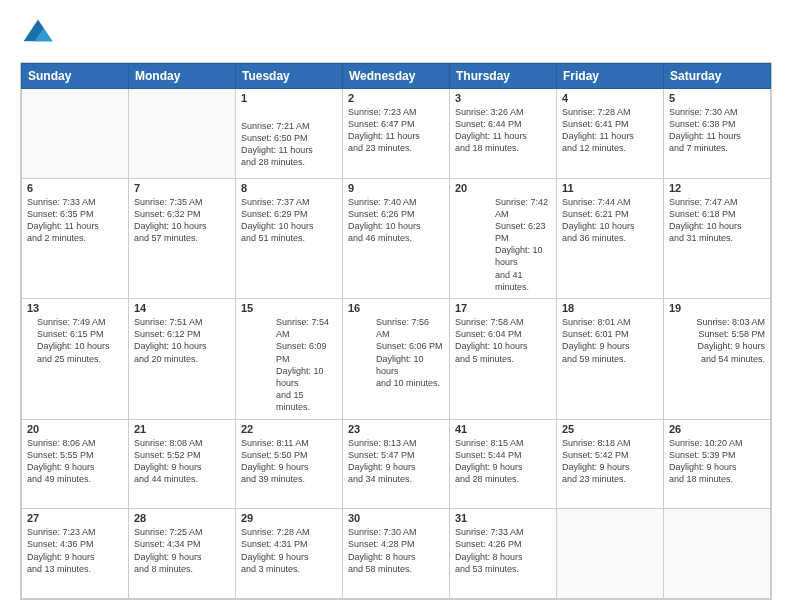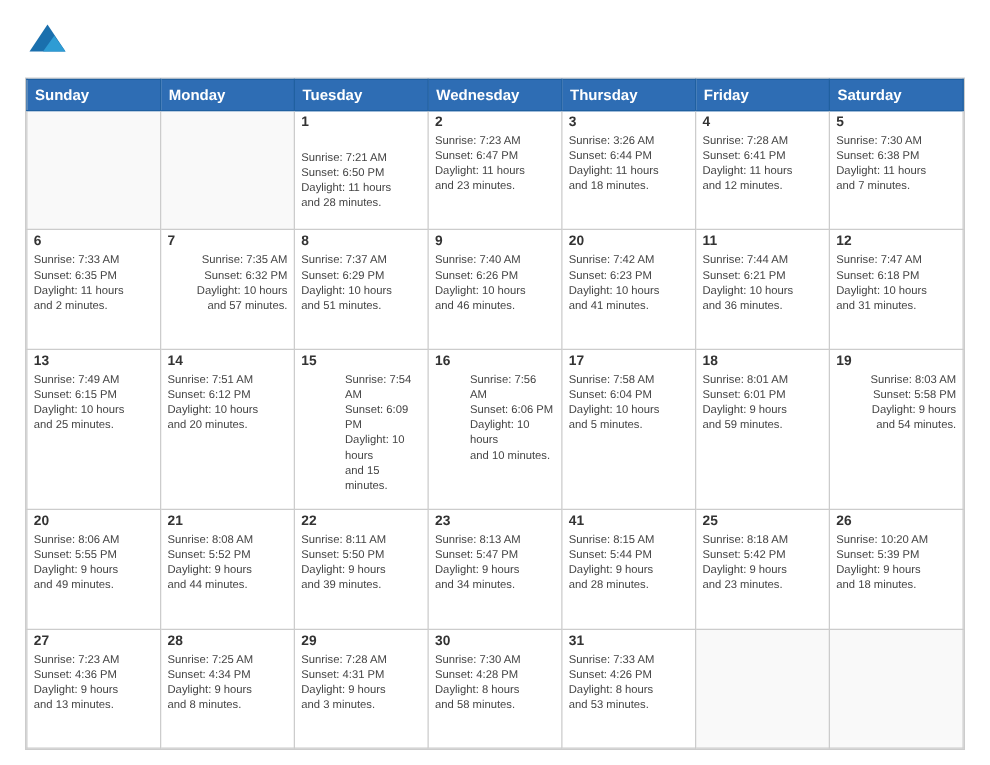--- a/index.html
+++ b/index.html
@@ -176,42 +176,42 @@
           <tr>
             <td>
               <span class="day-num">6</span>
               <div class="day-info" style="white-space: pre-line;">Sunrise: 7:33 AM
 Sunset: 6:35 PM
 Daylight: 11 hours
 and 2 minutes.</div>
             </td>
             <td>
               <span class="day-num">7</span>
-              <div class="day-info" style="white-space: pre-line; text-align: right;">Sunrise: 7:35 AM
+              <div class="day-info" style="white-space: pre-line;">Sunrise: 7:35 AM
 Sunset: 6:32 PM
 Daylight: 10 hours
 and 57 minutes.</div>
             </td>
             <td>
               <span class="day-num">8</span>
               <div class="day-info" style="white-space: pre-line;">Sunrise: 7:37 AM
 Sunset: 6:29 PM
 Daylight: 10 hours
 and 51 minutes.</div>
             </td>
             <td>
               <span class="day-num">9</span>
               <div class="day-info" style="white-space: pre-line;">Sunrise: 7:40 AM
 Sunset: 6:26 PM
 Daylight: 10 hours
 and 46 minutes.</div>
             </td>
             <td>
               <span class="day-num">20</span>
-              <div class="day-info" style="white-space: pre-line;">Sunrise: 7:42 AM
+              <div class="day-info" style="white-space: pre-line; margin-left: 40px;">Sunrise: 7:42 AM
 Sunset: 6:23 PM
 Daylight: 10 hours
 and 41 minutes.</div>
             </td>
             <td>
               <span class="day-num">11</span>
               <div class="day-info" style="white-space: pre-line;">Sunrise: 7:44 AM
 Sunset: 6:21 PM
 Daylight: 10 hours
 and 36 minutes.</div>
@@ -220,21 +220,21 @@
               <span class="day-num">12</span>
               <div class="day-info" style="white-space: pre-line;">Sunrise: 7:47 AM
 Sunset: 6:18 PM
 Daylight: 10 hours
 and 31 minutes.</div>
             </td>
           </tr>
           <tr>
             <td>
               <span class="day-num">13</span>
-              <div class="day-info" style="white-space: pre-line;">Sunrise: 7:49 AM
+              <div class="day-info" style="white-space: pre-line; margin-left: 10px;">Sunrise: 7:49 AM
 Sunset: 6:15 PM
 Daylight: 10 hours
 and 25 minutes.</div>
             </td>
             <td>
               <span class="day-num">14</span>
               <div class="day-info" style="white-space: pre-line;">Sunrise: 7:51 AM
 Sunset: 6:12 PM
 Daylight: 10 hours
 and 20 minutes.</div>

